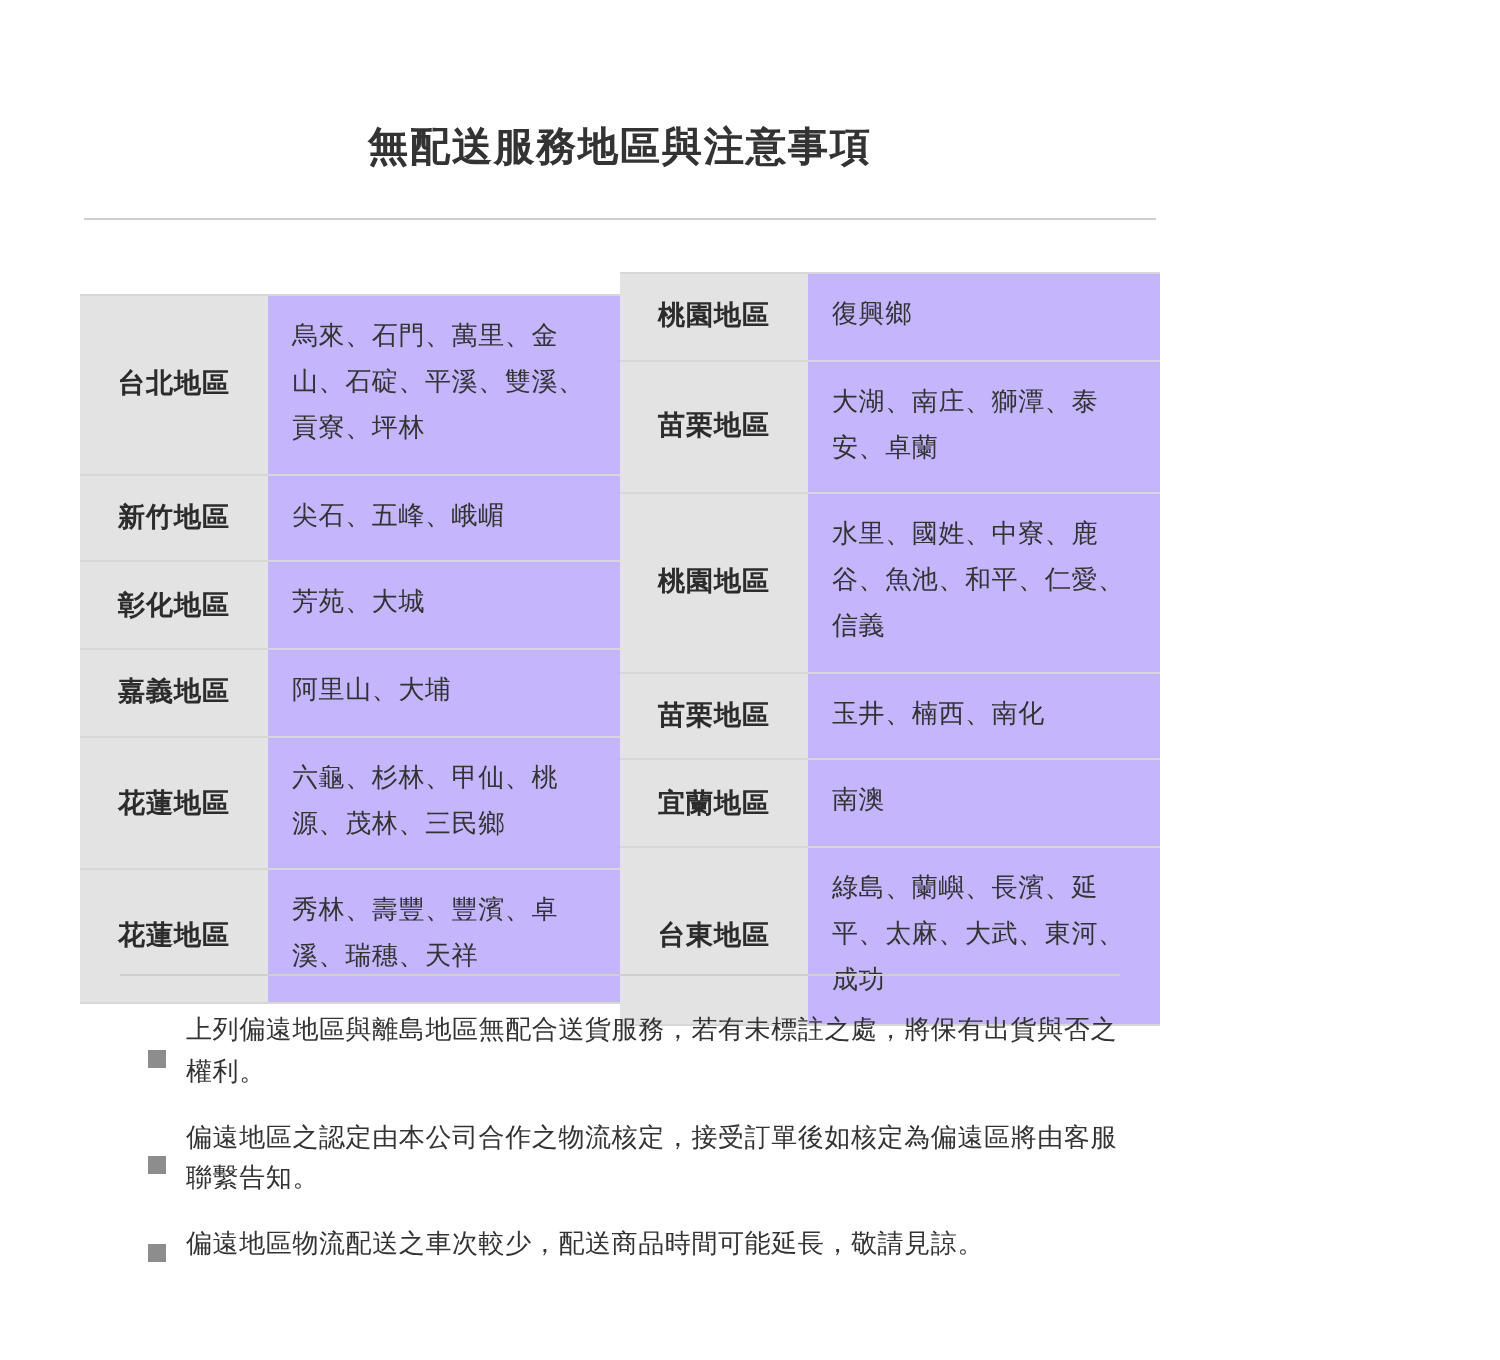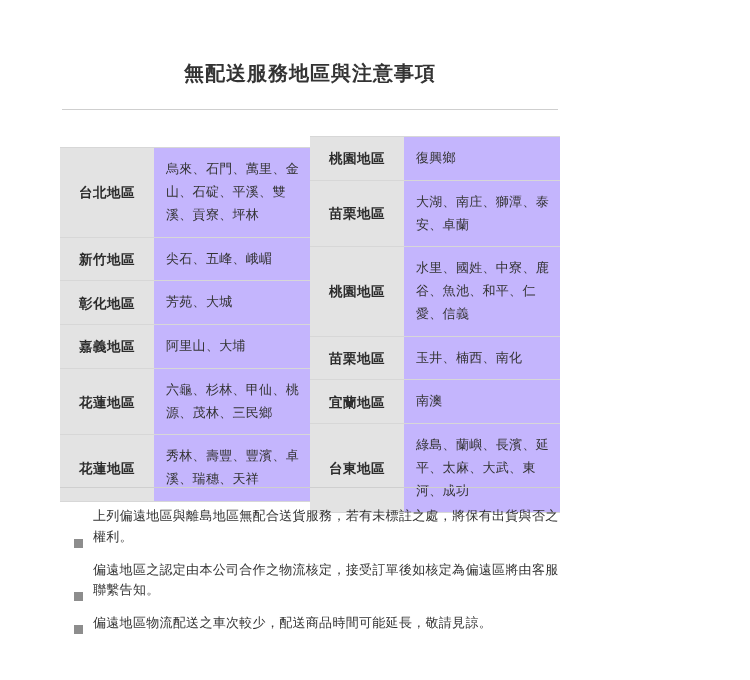--- a/index.html
+++ b/index.html
@@ -12,21 +12,21 @@
     background: #ffffff;
     font-family: "DejaVu Sans", "Liberation Sans", sans-serif;
     color: #222222;
     overflow: hidden;
   }
   .page {
     position: relative;
     width: 620px;
     height: 680px;
     box-sizing: border-box;
-    padding: 0 60px;
+    padding: 0 40px;
   }
   .title {
     text-align: center;
     font-size: 20px;
     font-weight: bold;
     color: #333333;
     letter-spacing: 1px;
     padding-top: 60px;
     padding-bottom: 22px;
   }
@@ -77,21 +77,21 @@
     left: 60px;
     right: 60px;
     bottom: 34px;
   }
   .notes-rule {
     border-top: 1px solid #cfcfcf;
     margin-bottom: 18px;
   }
   .note-row {
     display: flex;
-    align-items: flex-end;
+    align-items: center;
     margin-bottom: 12px;
     font-size: 13px;
     color: #333333;
     line-height: 1.6;
     letter-spacing: 0.3px;
   }
   .note-bullet {
     width: 9px;
     height: 9px;
     background: #8d8d8d;

